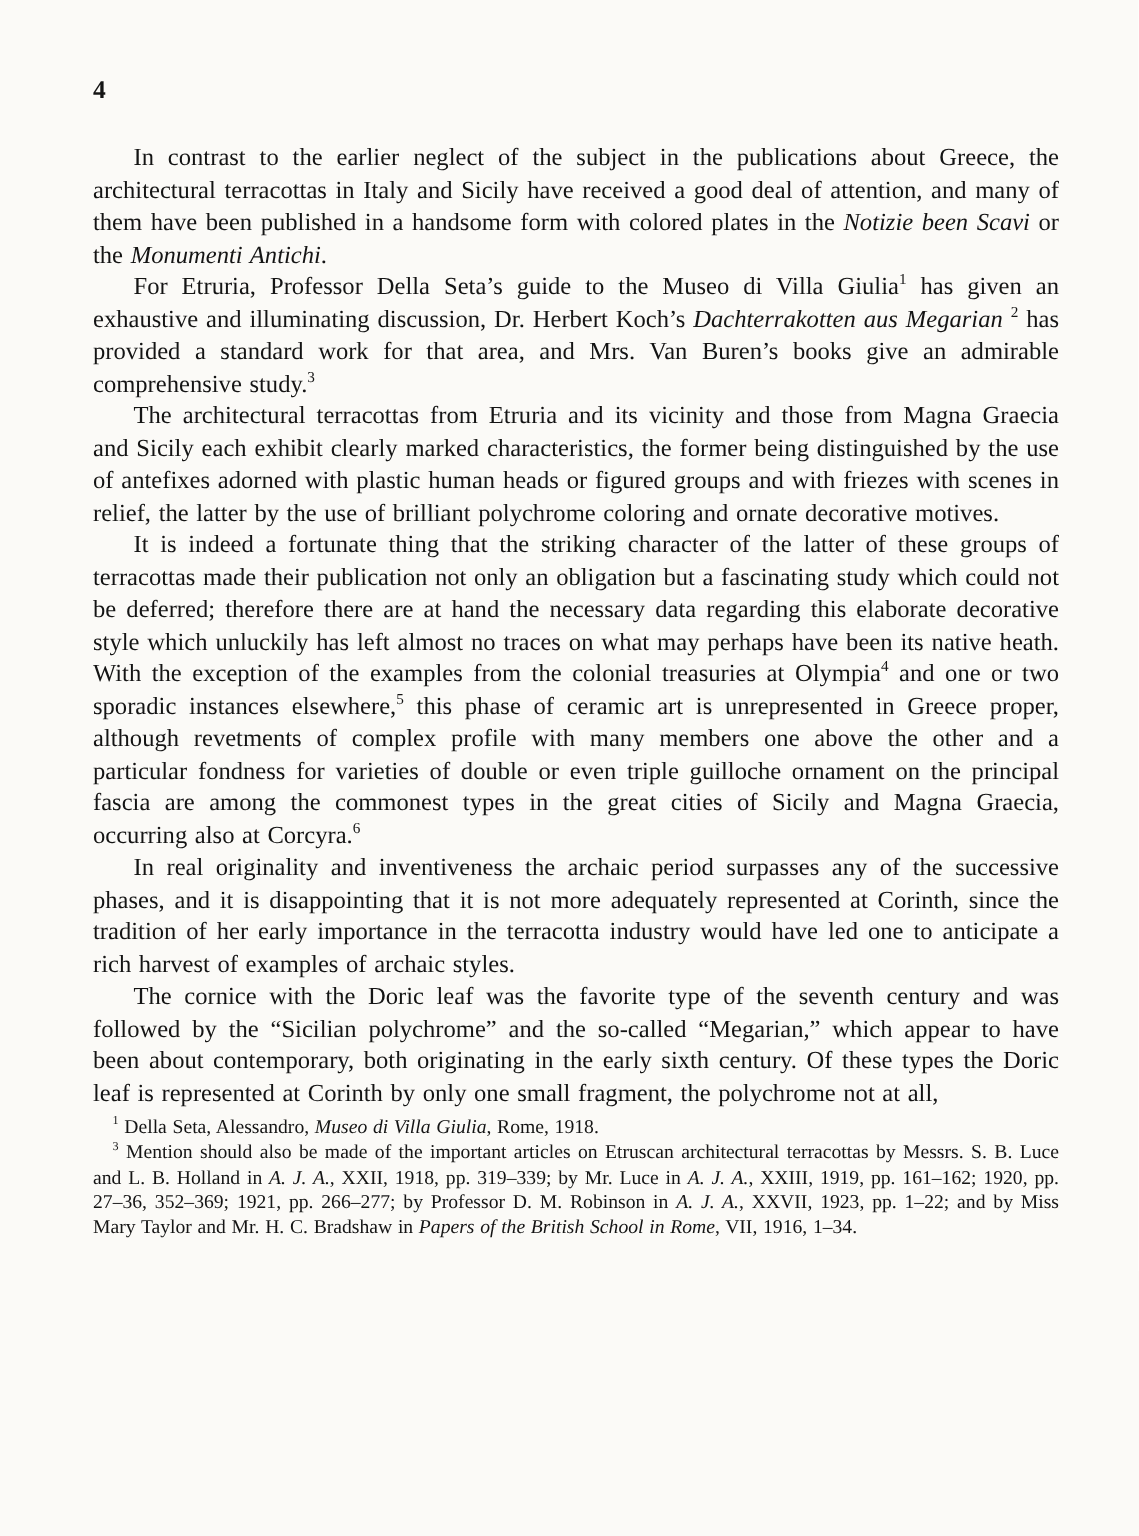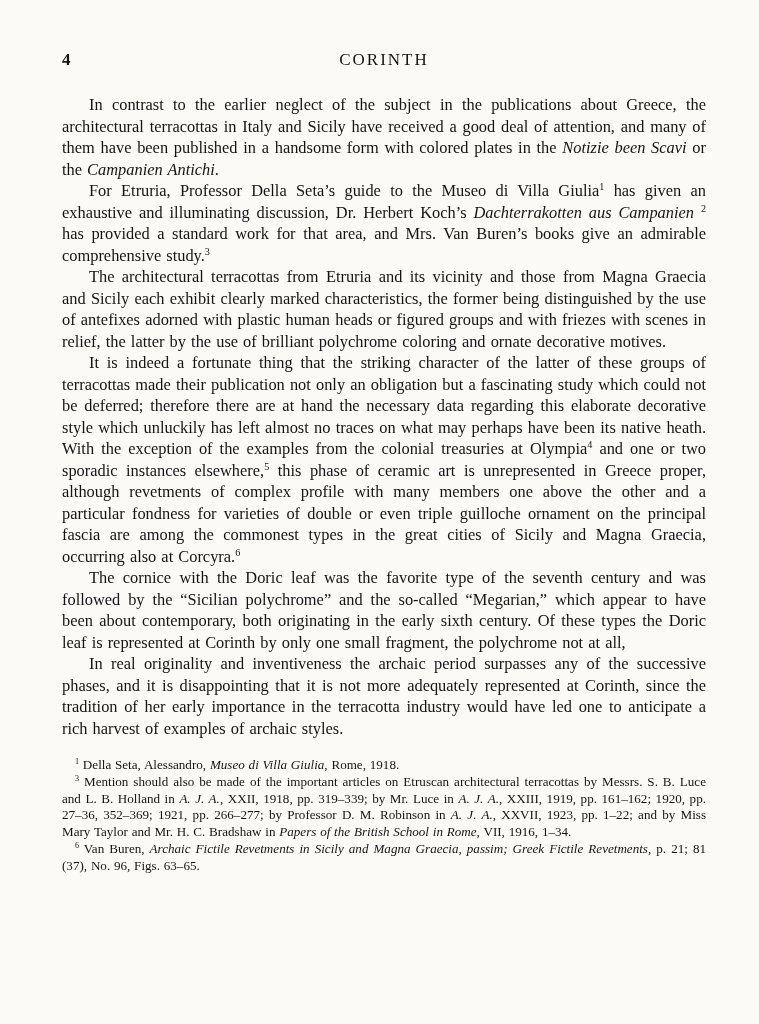--- a/index.html
+++ b/index.html
@@ -48,53 +48,51 @@
     text-align:justify;
     text-indent:27px;
     word-spacing:0.06em;
   }
   sup{
     font-size:0.62em;
     line-height:0;
     vertical-align:super;
   }
   .footnotes{
-    margin-top:18px;
+    margin-top:4px;
     font-family:Liberation Serif, serif;
   }
   .footnotes p{
     margin:0;
     font-size:13.1px;
     line-height:16.8px;
     text-align:justify;
     text-indent:13px;
     word-spacing:0.04em;
   }
   em{font-style:italic;}
 </style>
 </head>
 <body>
 
 <div class="page">
   <div class="content">
 
     <div class="page-header">
       <span class="page-number">4</span>
-      <span class="running-title">CORINTH</span>
     </div>
 
     <div class="body-text">
-      <p>In contrast to the earlier neglect of the subject in the publications about Greece, the architectural terracottas in Italy and Sicily have received a good deal of attention, and many of them have been published in a handsome form with colored plates in the <em>Notizie been Scavi</em> or the <em>Campanien Antichi</em>.</p>
-      <p>For Etruria, Professor Della Seta’s guide to the Museo di Villa Giulia<sup>1</sup> has given an exhaustive and illuminating discussion, Dr. Herbert Koch’s <em>Dachterrakotten aus Campanien</em> <sup>2</sup> has provided a standard work for that area, and Mrs. Van Buren’s books give an admirable comprehensive study.<sup>3</sup></p>
+      <p>In contrast to the earlier neglect of the subject in the publications about Greece, the architectural terracottas in Italy and Sicily have received a good deal of attention, and many of them have been published in a handsome form with colored plates in the <em>Notizie been Scavi</em> or the <em>Monumenti Antichi</em>.</p>
+      <p>For Etruria, Professor Della Seta’s guide to the Museo di Villa Giulia<sup>1</sup> has given an exhaustive and illuminating discussion, Dr. Herbert Koch’s <em>Dachterrakotten aus Megarian</em> <sup>2</sup> has provided a standard work for that area, and Mrs. Van Buren’s books give an admirable comprehensive study.<sup>3</sup></p>
       <p>The architectural terracottas from Etruria and its vicinity and those from Magna Graecia and Sicily each exhibit clearly marked characteristics, the former being distinguished by the use of antefixes adorned with plastic human heads or figured groups and with friezes with scenes in relief, the latter by the use of brilliant polychrome coloring and ornate decorative motives.</p>
       <p>It is indeed a fortunate thing that the striking character of the latter of these groups of terracottas made their publication not only an obligation but a fascinating study which could not be deferred; therefore there are at hand the necessary data regarding this elaborate decorative style which unluckily has left almost no traces on what may perhaps have been its native heath.  With the exception of the examples from the colonial treasuries at Olympia<sup>4</sup> and one or two sporadic instances elsewhere,<sup>5</sup> this phase of ceramic art is unrepresented in Greece proper, although revetments of complex profile with many members one above the other and a particular fondness for varieties of double or even triple guilloche ornament on the principal fascia are among the commonest types in the great cities of Sicily and Magna Graecia, occurring also at Corcyra.<sup>6</sup></p>
+      <p>In real originality and inventiveness the archaic period surpasses any of the successive phases, and it is disappointing that it is not more adequately represented at Corinth, since the tradition of her early importance in the terracotta industry would have led one to anticipate a rich harvest of examples of archaic styles.</p>
       <p>The cornice with the Doric leaf was the favorite type of the seventh century and was followed by the “Sicilian polychrome” and the so-called “Megarian,” which appear to have been about contemporary, both originating in the early sixth century.  Of these types the Doric leaf is represented at Corinth by only one small fragment, the polychrome not at all,</p>
-      <p>In real originality and inventiveness the archaic period surpasses any of the successive phases, and it is disappointing that it is not more adequately represented at Corinth, since the tradition of her early importance in the terracotta industry would have led one to anticipate a rich harvest of examples of archaic styles.</p>
     </div>
 
     <div class="footnotes">
       <p><sup>1</sup> Della Seta, Alessandro, <em>Museo di Villa Giulia</em>, Rome, 1918.</p>
       <p><sup>3</sup> Mention should also be made of the important articles on Etruscan architectural terracottas by Messrs. S. B. Luce and L. B. Holland in <em>A. J. A.</em>, XXII, 1918, pp. 319–339; by Mr. Luce in <em>A. J. A.</em>, XXIII, 1919, pp. 161–162; 1920, pp. 27–36, 352–369; 1921, pp. 266–277; by Professor D. M. Robinson in <em>A. J. A.</em>, XXVII, 1923, pp. 1–22; and by Miss Mary Taylor and Mr. H. C. Bradshaw in <em>Papers of the British School in Rome</em>, VII, 1916, 1–34.</p>
-      <p><sup>6</sup> Van Buren, <em>Archaic Fictile Revetments in Sicily and Magna Graecia, passim; Greek Fictile Revetments</em>, p. 21; 81 (37), No. 96, Figs. 63–65.</p>
     </div>
 
   </div>
 </div>
 
 </body></html>

